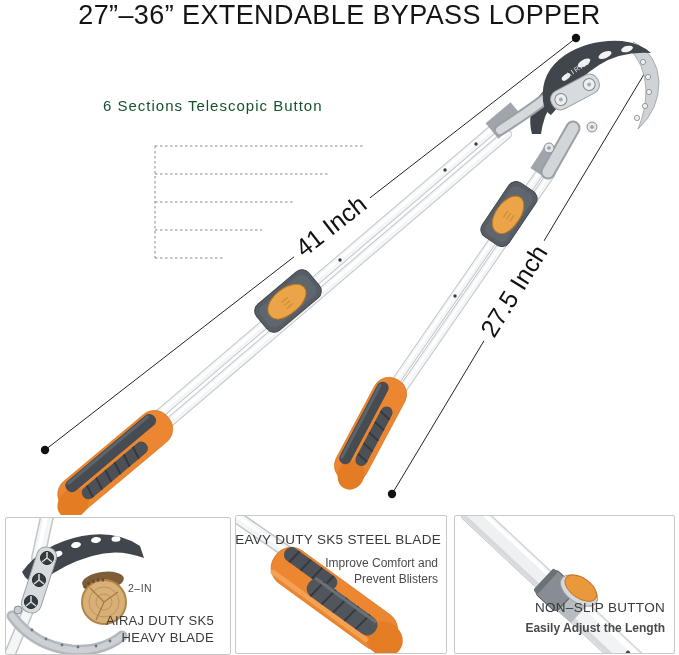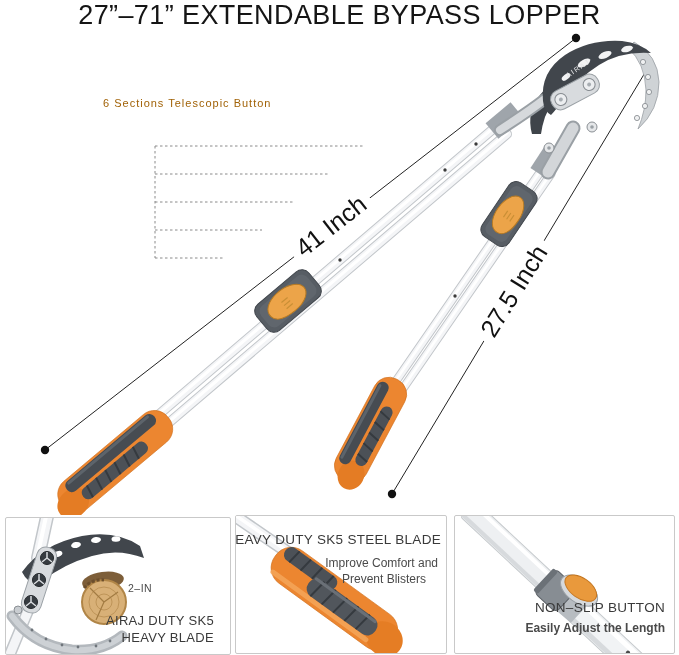--- a/index.html
+++ b/index.html
@@ -6,21 +6,21 @@
   body{
     width:679px;height:655px;position:relative;background:#ffffff;
     font-family:"Liberation Sans","DejaVu Sans",sans-serif;overflow:hidden;
   }
   .abs{position:absolute;}
   #title{
     top:0;left:0;width:679px;text-align:center;
     font-size:27px;font-weight:400;color:#151515;letter-spacing:.4px;white-space:nowrap;
   }
   #sections-label{
-    top:97px;left:103px;font-size:11px;color:#a16207;letter-spacing:1px;white-space:nowrap;
+    top:97px;left:103px;font-size:15px;color:#14532d;letter-spacing:1px;white-space:nowrap;
   }
   .dim-label{
     font-size:25px;color:#111;background:#fff;padding:1px 7px;white-space:nowrap;
     transform-origin:center center;
   }
   #label-41{left:331px;top:226px;transform:translate(-50%,-50%) rotate(-38deg);}
   #label-27{left:514px;top:291px;transform:translate(-50%,-50%) rotate(-58deg);}
   .panel{
     background:#fff;border:1px solid #c9c9c9;border-radius:2px;overflow:hidden;
   }
@@ -29,21 +29,21 @@
   #panel-button{left:454px;top:515px;width:219px;height:137px;}
   .panel svg{position:absolute;left:0;top:0;}
   .p-tag{position:absolute;font-size:10.5px;color:#4a4a4a;letter-spacing:.5px;white-space:nowrap;}
   .p-title{position:absolute;font-size:13.5px;color:#3a3a3a;letter-spacing:.3px;text-align:right;white-space:nowrap;}
   .p-sub{position:absolute;font-size:12px;color:#4a4a4a;text-align:right;white-space:nowrap;}
   svg text{font-family:"Liberation Sans","DejaVu Sans",sans-serif;}
 </style>
 </head>
 <body>
 
-<div id="title" class="abs">27”–71” EXTENDABLE BYPASS LOPPER</div>
+<div id="title" class="abs">27”–36” EXTENDABLE BYPASS LOPPER</div>
 
 <div id="sections-label" class="abs">6 Sections Telescopic Button</div>
 
 <svg class="abs" style="left:0;top:0;" width="679" height="515" viewBox="0 0 679 515">
 
   <g>
     <line x1="45" y1="450" x2="576" y2="38" stroke="#222" stroke-width="1"></line>
     <line x1="392" y1="494" x2="649" y2="66" stroke="#222" stroke-width="1"></line>
     <circle cx="45" cy="450" r="4.2" fill="#111"></circle>
     <circle cx="576" cy="38" r="4.2" fill="#111"></circle>
@@ -202,21 +202,21 @@
       <rect x="-70" y="12" width="120" height="5" rx="2.5" fill="#F5A75C" opacity="0.8"></rect>
       <rect x="-70" y="-18" width="62" height="15" rx="7" fill="#4C5157"></rect>
       <path d="M-58,-18 l-2,15 M-44,-18 l-2,15 M-30,-18 l-2,15 M-16,-18 l-2,15" stroke="#353a3f" stroke-width="2"></path>
       <rect x="-32" y="-8" width="82" height="20" rx="9" fill="#51565C"></rect>
       <path d="M-20,-8 l-3,20 M-6,-8 l-3,20 M8,-8 l-3,20 M22,-8 l-3,20 M36,-8 l-3,20" stroke="#353a3f" stroke-width="2"></path>
       <rect x="-30" y="-7" width="76" height="3" rx="1.5" fill="#6a7077"></rect>
     </g>
   </svg>
   <div class="p-title" style="right:5px;top:16px;">HEAVY DUTY SK5 STEEL BLADE</div>
   <div class="p-sub" style="right:8px;top:40px;margin-left:48px;">Improve Comfort and</div>
-  <div class="p-sub" style="right:20px;top:56px;">Prevent Blisters</div>
+  <div class="p-sub" style="right:8px;top:56px;">Prevent Blisters</div>
 </div>
 
 <div id="panel-button" class="abs panel">
   <svg width="219" height="137" viewBox="0 0 219 137">
     <g transform="translate(100,74) rotate(43)">
       <rect x="12" y="-13" width="120" height="26" rx="4" fill="#f1f3f5" stroke="#c6cacd"></rect>
       <rect x="12" y="-11" width="120" height="5" fill="#ffffff"></rect>
       <rect x="12" y="7" width="120" height="5" fill="#d7dadd"></rect>
       <rect x="-120" y="-11" width="108" height="22" rx="4" fill="#eef0f2" stroke="#c6cacd"></rect>
       <rect x="-120" y="-9" width="108" height="4" fill="#ffffff"></rect>

